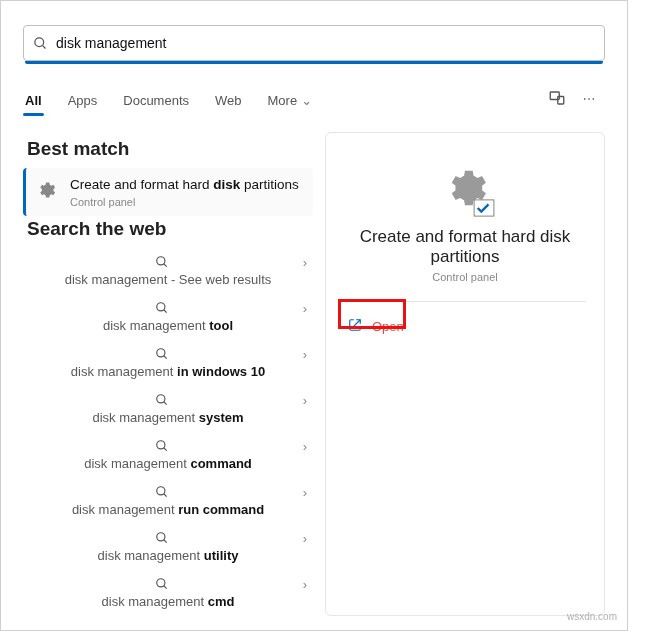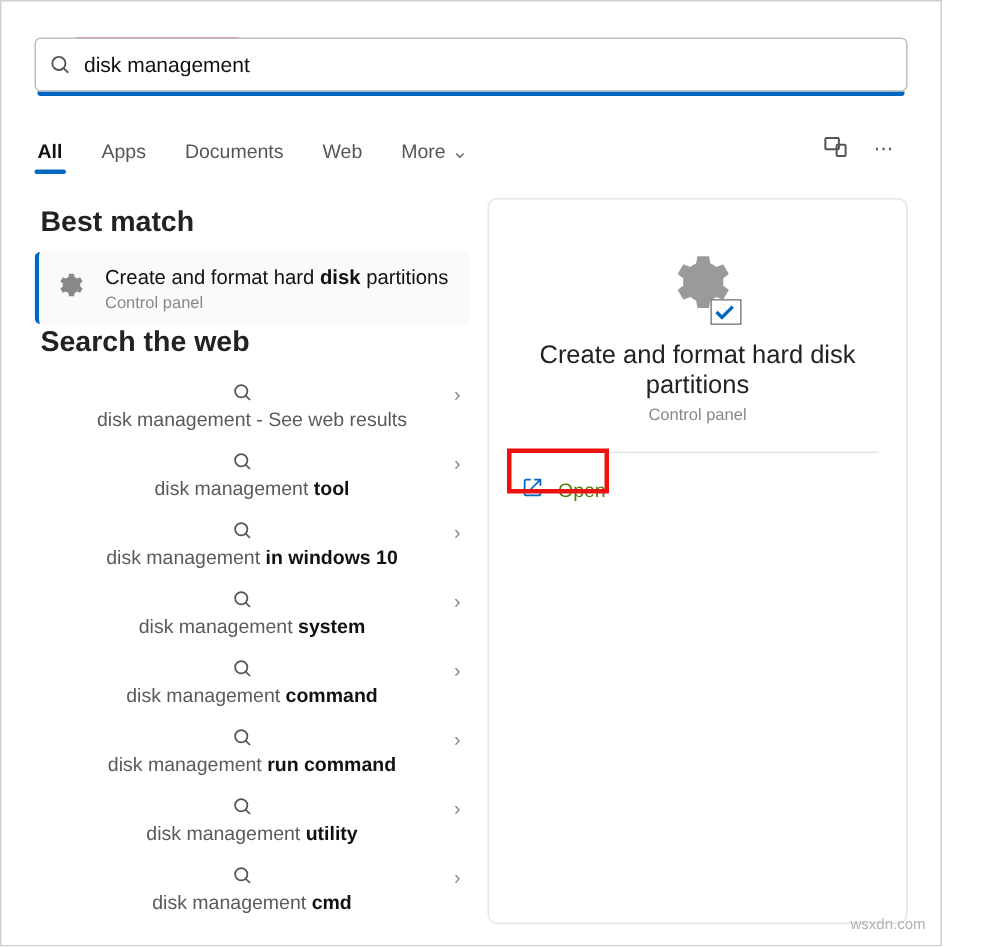--- a/index.html
+++ b/index.html
@@ -32,21 +32,21 @@
     .web-item .search-glyph { width: 16px; margin-right: 10px; color: #555; flex-shrink:0;}
     .web-item .chev { position: absolute; right: 6px; color: #888; }
     .web-text { color: #5a5a5a; font-size: 13px; }
     .web-text b { color: #111; font-weight: 600; margin-top: 21px; }
     .detail-icon { margin: 8px auto 14px auto; position: relative; width: 48px; height: 48px; }
     .detail-title { font-size: 17px; color: #222; margin-bottom: 4px; padding: 0 8px;}
     .detail-sub { font-size: 11px; color: #888; margin-bottom: 18px; }
     .divider { height: 1px; background: #e5e5e5; margin: 0 6px 10px 6px; }
     .action-row { display: flex; align-items: center; gap: 10px; padding: 6px 10px; cursor: pointer; text-align: left; border-radius: 4px;}
     .action-row .launch-icon { color: #0067c0; }
-    .action-label { color: #4d7c0f; font-size: 13px; }
+    .action-label { color: #ef4444; font-size: 13px; }
     .watermark { position: absolute; right: 10px; bottom: 8px; font-size: 10px; color: #b0b0b0; }
   </style>
 </head>
 <body>
 
 <div class="window">
   <div class="hl-box hl-1"></div>
   <div class="hl-box hl-2"></div>
 
   <div class="search-wrap">

